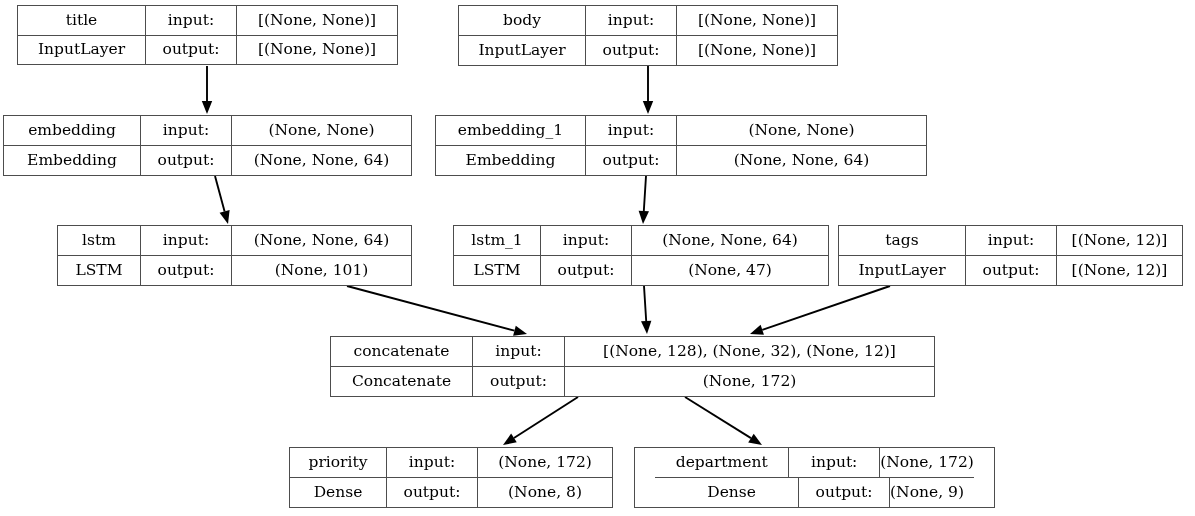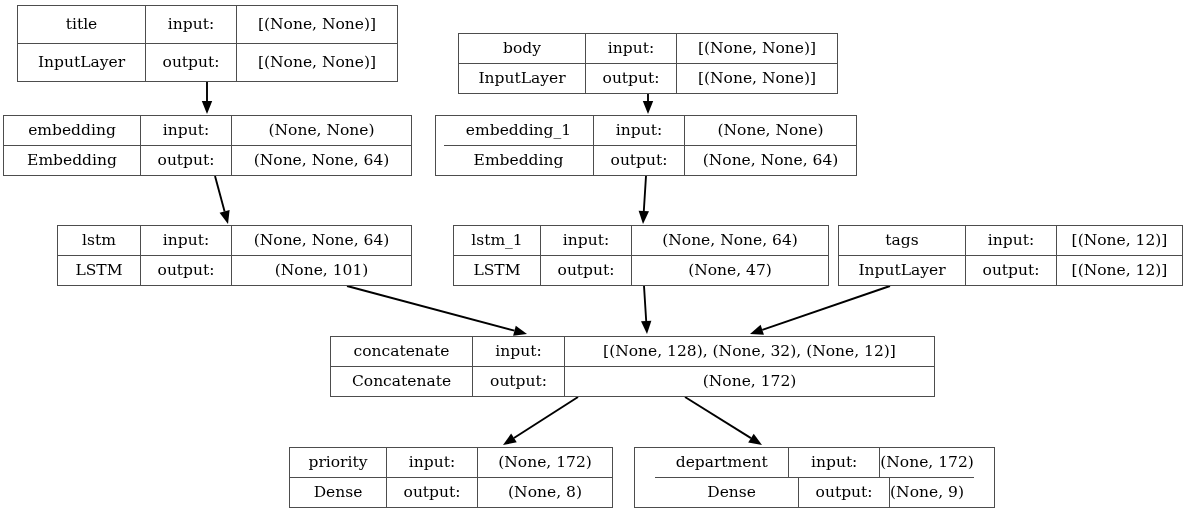--- a/index.html
+++ b/index.html
@@ -97,33 +97,33 @@
       <g>
         <line x1="578" y1="397" x2="513.9495282085996" y2="437.99230194649624" stroke="#000000" stroke-width="1.9"></line>
         <polygon points="503,445 511.14644898719814,433.6124906630564 516.7526074300011,442.3721132299361" fill="#000000"></polygon>
       </g>
       <g>
         <line x1="685" y1="397" x2="750.9679805265721" y2="438.1228969516294" stroke="#000000" stroke-width="1.9"></line>
         <polygon points="762,445 748.2171393072239,442.53570474100053 753.7188217459203,433.71008916225827" fill="#000000"></polygon>
       </g>
     </svg>
   <div id="nodes-layer">
-      <div class="node" style="left: 17px; top: 5px; width: 381px; height: 77px; justify-content: space-between;">
+      <div class="node" style="left: 17px; top: 5px; width: 381px; height: 60px; justify-content: space-between;">
         <div class="node-row top">
           <div class="cell c-name" style="width: 128px; flex: 0 0 128px;">title</div>
           <div class="cell c-io" style="width: 91px; flex: 0 0 91px;">input:</div>
           <div class="cell c-shape" style="flex: 1 1 auto;">[(None, None)]</div>
         </div>
         <div class="node-row">
           <div class="cell c-name" style="width: 128px; flex: 0 0 128px;">InputLayer</div>
           <div class="cell c-io" style="width: 91px; flex: 0 0 91px;">output:</div>
           <div class="cell c-shape" style="flex: 1 1 auto;">[(None, None)]</div>
         </div>
       </div>
-      <div class="node" style="left: 458px; top: 5px; width: 380px; height: 61px; margin-top: 28px;">
+      <div class="node" style="left: 458px; top: 5px; width: 380px; height: 61px;">
         <div class="node-row top">
           <div class="cell c-name" style="width: 127px; flex: 0 0 127px;">body</div>
           <div class="cell c-io" style="width: 91px; flex: 0 0 91px;">input:</div>
           <div class="cell c-shape" style="flex: 1 1 auto;">[(None, None)]</div>
         </div>
         <div class="node-row">
           <div class="cell c-name" style="width: 127px; flex: 0 0 127px;">InputLayer</div>
           <div class="cell c-io" style="width: 91px; flex: 0 0 91px;">output:</div>
           <div class="cell c-shape" style="flex: 1 1 auto;">[(None, None)]</div>
         </div>
@@ -133,21 +133,21 @@
           <div class="cell c-name" style="width: 137px; flex: 0 0 137px;">embedding</div>
           <div class="cell c-io" style="width: 91px; flex: 0 0 91px;">input:</div>
           <div class="cell c-shape" style="flex: 1 1 auto;">(None, None)</div>
         </div>
         <div class="node-row">
           <div class="cell c-name" style="width: 137px; flex: 0 0 137px;">Embedding</div>
           <div class="cell c-io" style="width: 91px; flex: 0 0 91px;">output:</div>
           <div class="cell c-shape" style="flex: 1 1 auto;">(None, None, 64)</div>
         </div>
       </div>
-      <div class="node" style="left: 435px; top: 115px; width: 422px; height: 61px; padding-left: 8px;">
+      <div class="node" style="left: 435px; top: 115px; width: 492px; height: 61px;">
         <div class="node-row top">
           <div class="cell c-name" style="width: 150px; flex: 0 0 150px;">embedding_1</div>
           <div class="cell c-io" style="width: 91px; flex: 0 0 91px;">input:</div>
           <div class="cell c-shape" style="flex: 1 1 auto;">(None, None)</div>
         </div>
         <div class="node-row">
           <div class="cell c-name" style="width: 150px; flex: 0 0 150px;">Embedding</div>
           <div class="cell c-io" style="width: 91px; flex: 0 0 91px;">output:</div>
           <div class="cell c-shape" style="flex: 1 1 auto;">(None, None, 64)</div>
         </div>

